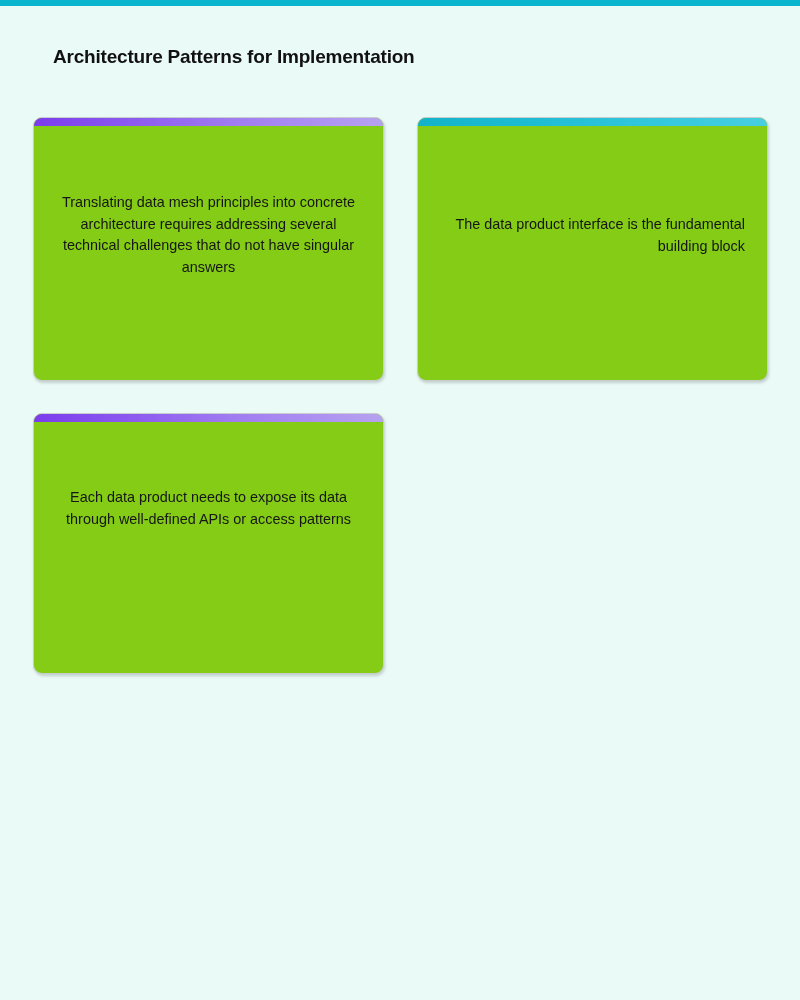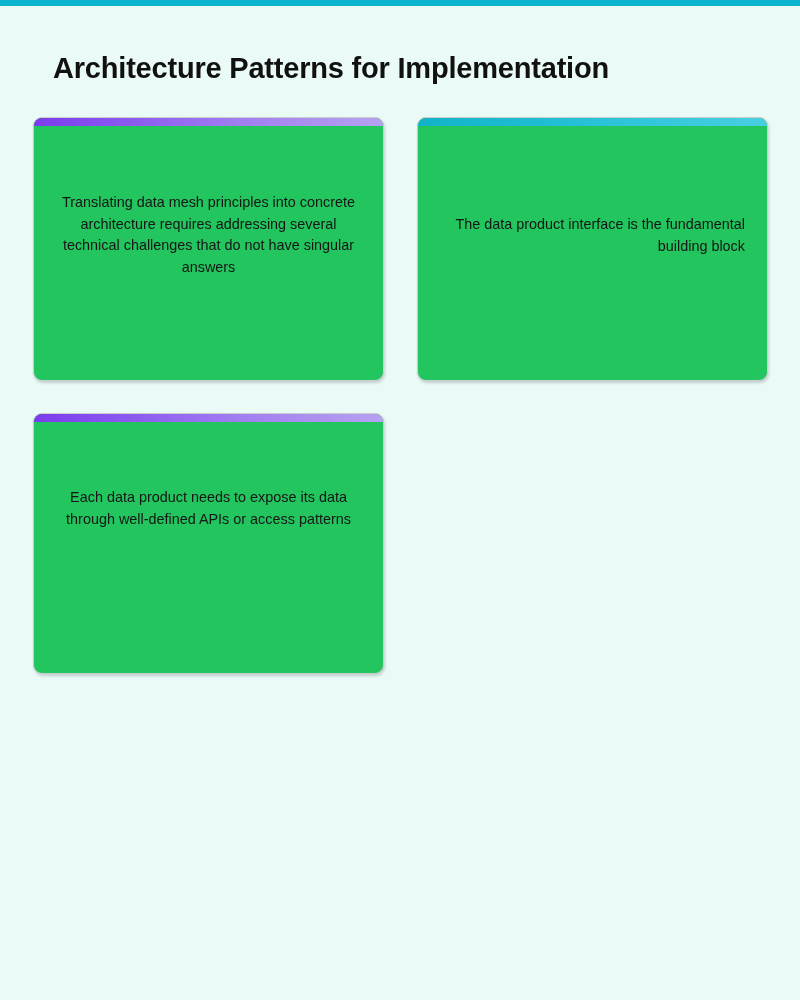--- a/index.html
+++ b/index.html
@@ -18,39 +18,39 @@
     position: absolute;
     top: 0; left: 0;
     width: 800px;
     height: 6px;
     background: #0ab4cc;
   }
   #page-title {
     position: absolute;
     left: 53px;
     top: 33px;
-    font-size: 29px;
+    font-size: 19px;
     font-weight: bold;
     color: #111111;
     letter-spacing: -0.2px;
     white-space: nowrap;
   }
   #card-grid {
     position: absolute;
     left: 33px;
     top: 117px;
     width: 735px;
     display: grid;
     grid-template-columns: 351px 351px;
     grid-column-gap: 33px;
     grid-row-gap: 32px;
   }
   .card {
     position: relative;
-    background: #22c55e;
+    background: #84cc16;
     border: 1px solid #c9cdcd;
     border-radius: 9px;
     box-shadow: 1px 2px 3px rgba(90,100,100,0.28);
     overflow: hidden;
     box-sizing: border-box;
   }
   .card.row-1 { height: 264px; }
   .card.row-2 { height: 261px; }
   .card.row-3 { height: 263px; }
   .card-accent {

